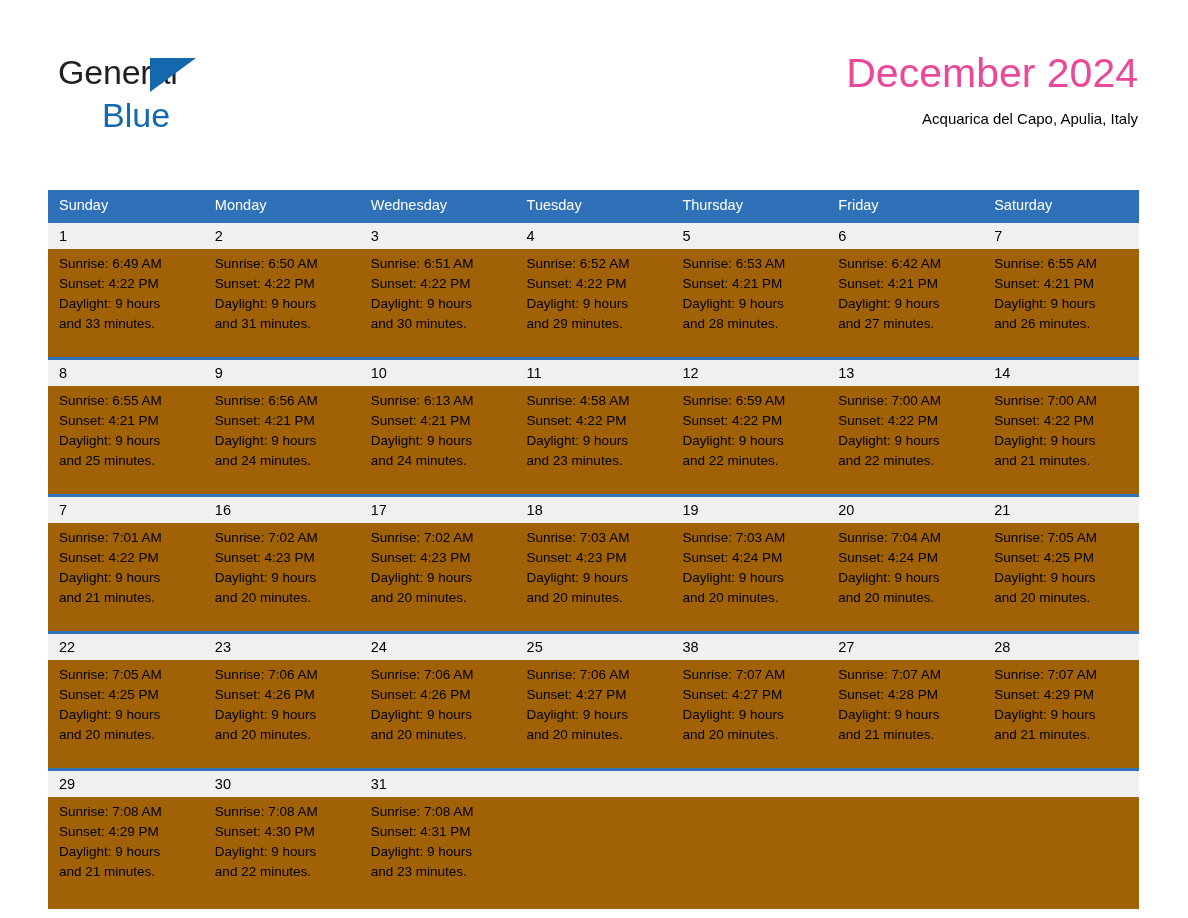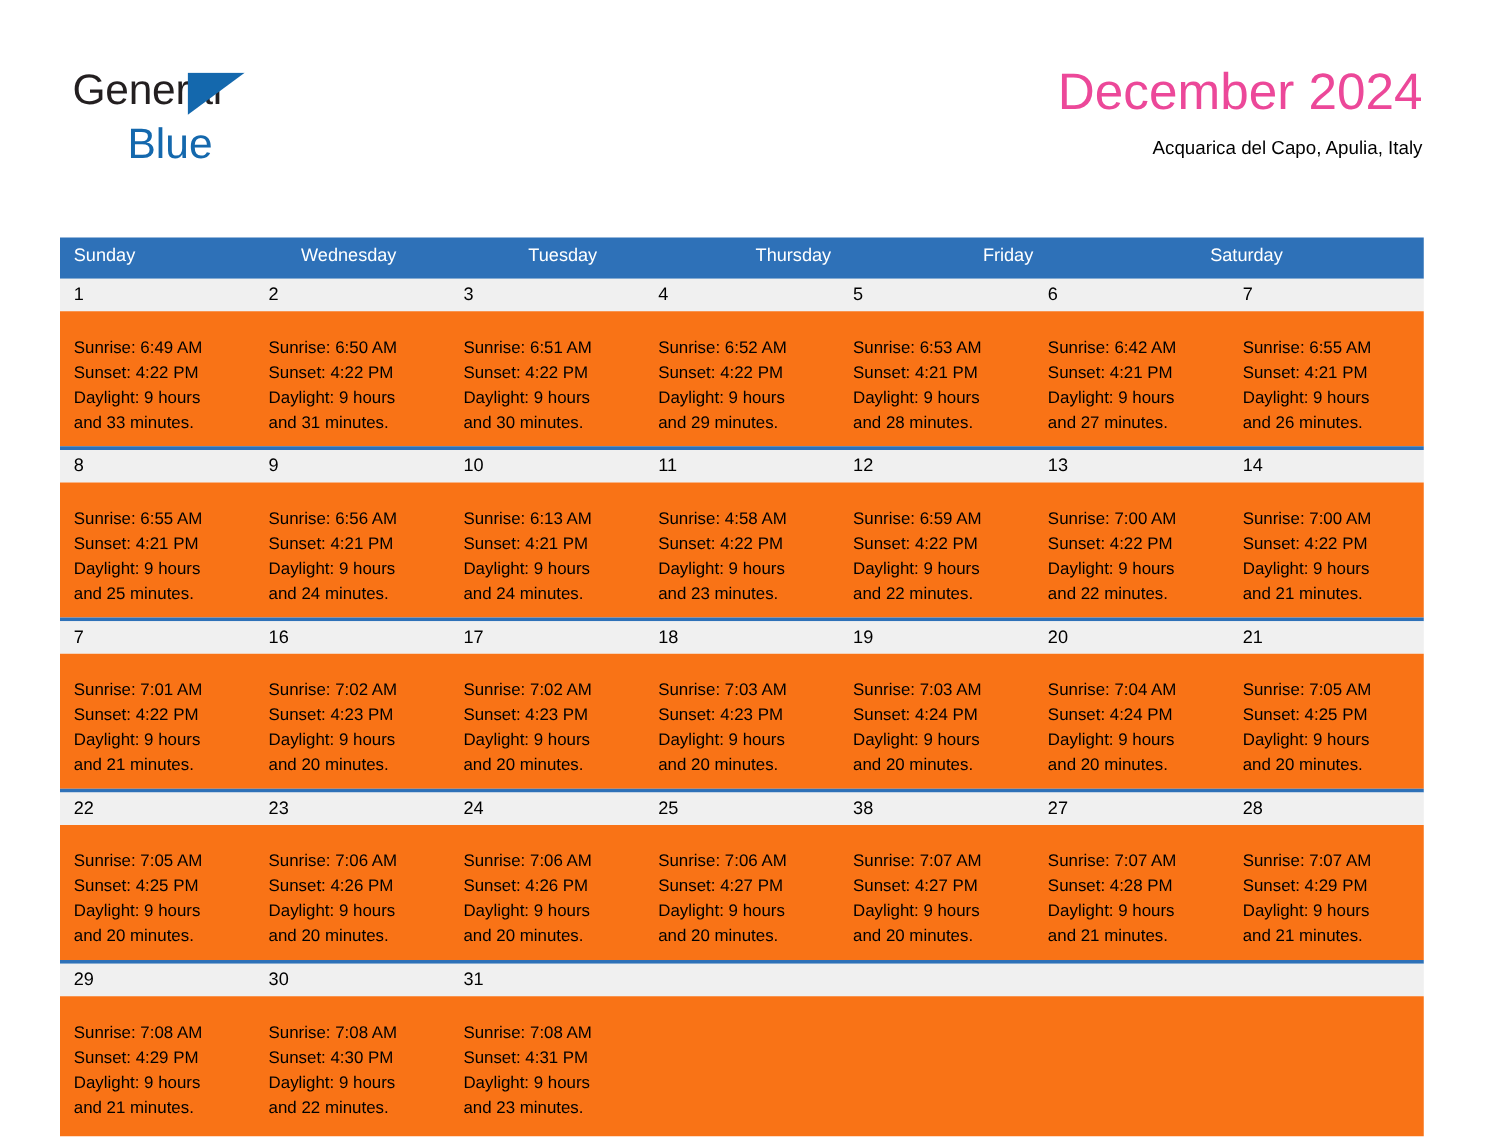--- a/index.html
+++ b/index.html
@@ -129,22 +129,22 @@
     font-size: 14.5px;
     line-height: 26px;
     padding-left: 11px;
     box-sizing: border-box;
     color: #000;
   }
 
   .week-body {
     display: flex;
     min-height: 108px;
-    background: #f97316;
-    padding-top: 19px;
+    background: #a16207;
+    padding-top: 5px;
     box-sizing: border-box;
   }
   .info-cell {
     flex: 1 1 0;
     padding-left: 11px;
     padding-right: 6px;
     box-sizing: border-box;
   }
   .info-line {
     font-size: 13.5px;
@@ -173,20 +173,21 @@
       <div class="cal-title">December 2024</div>
       <div class="cal-subtitle">Acquarica del Capo, Apulia, Italy</div>
     </div>
 
   </div>
 
   <div class="calendar">
 
     <div class="weekday-row">
       <div class="weekday">Sunday</div>
+      <div class="weekday">Monday</div>
       <div class="weekday">Wednesday</div>
       <div class="weekday">Tuesday</div>
       <div class="weekday">Thursday</div>
       <div class="weekday">Friday</div>
       <div class="weekday">Saturday</div>
     </div>
 
     <div class="week">
       <div class="week-dates">
         <div class="date-cell">1</div>

